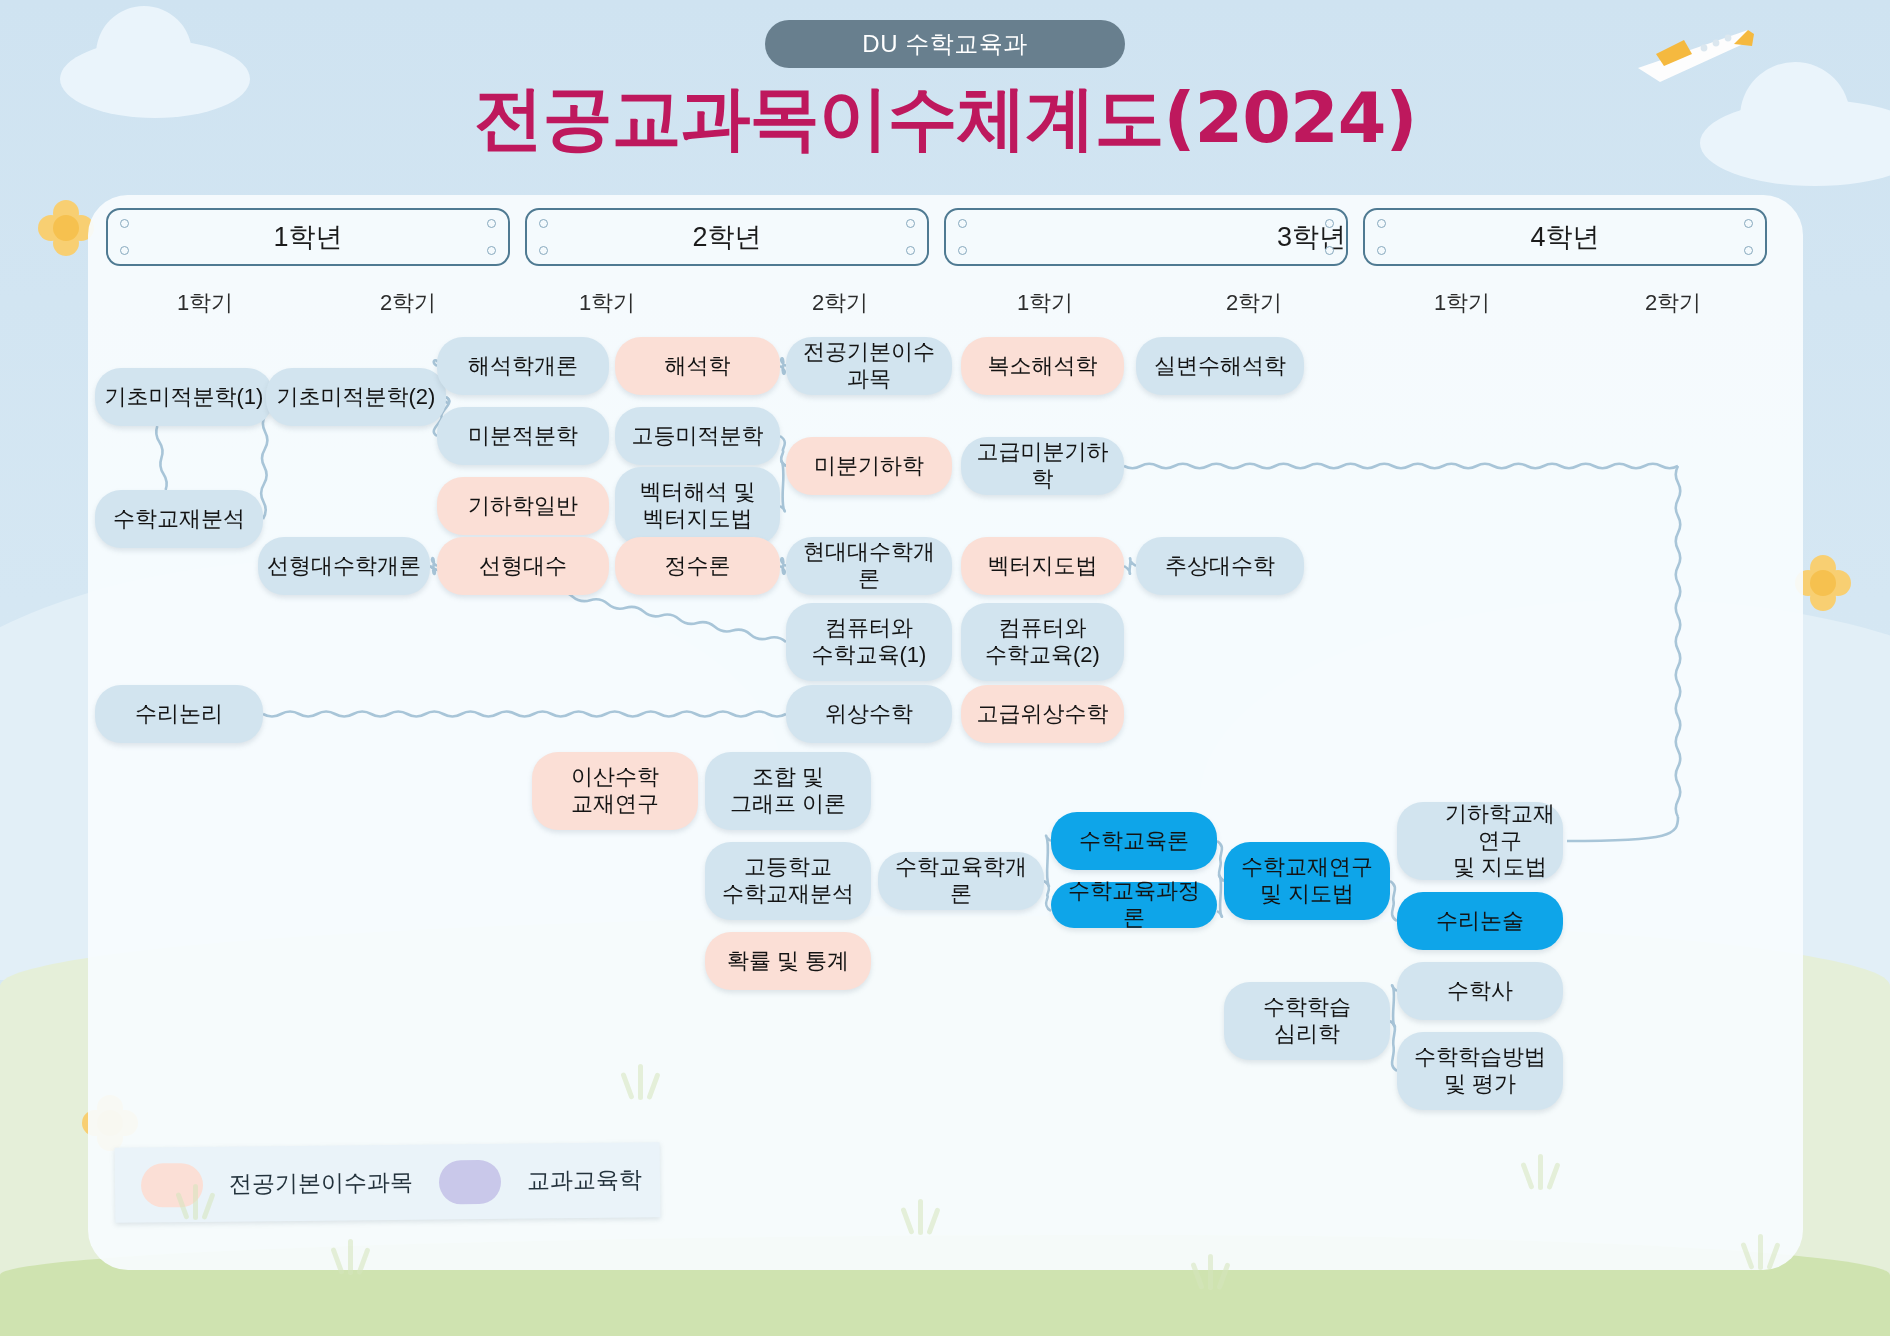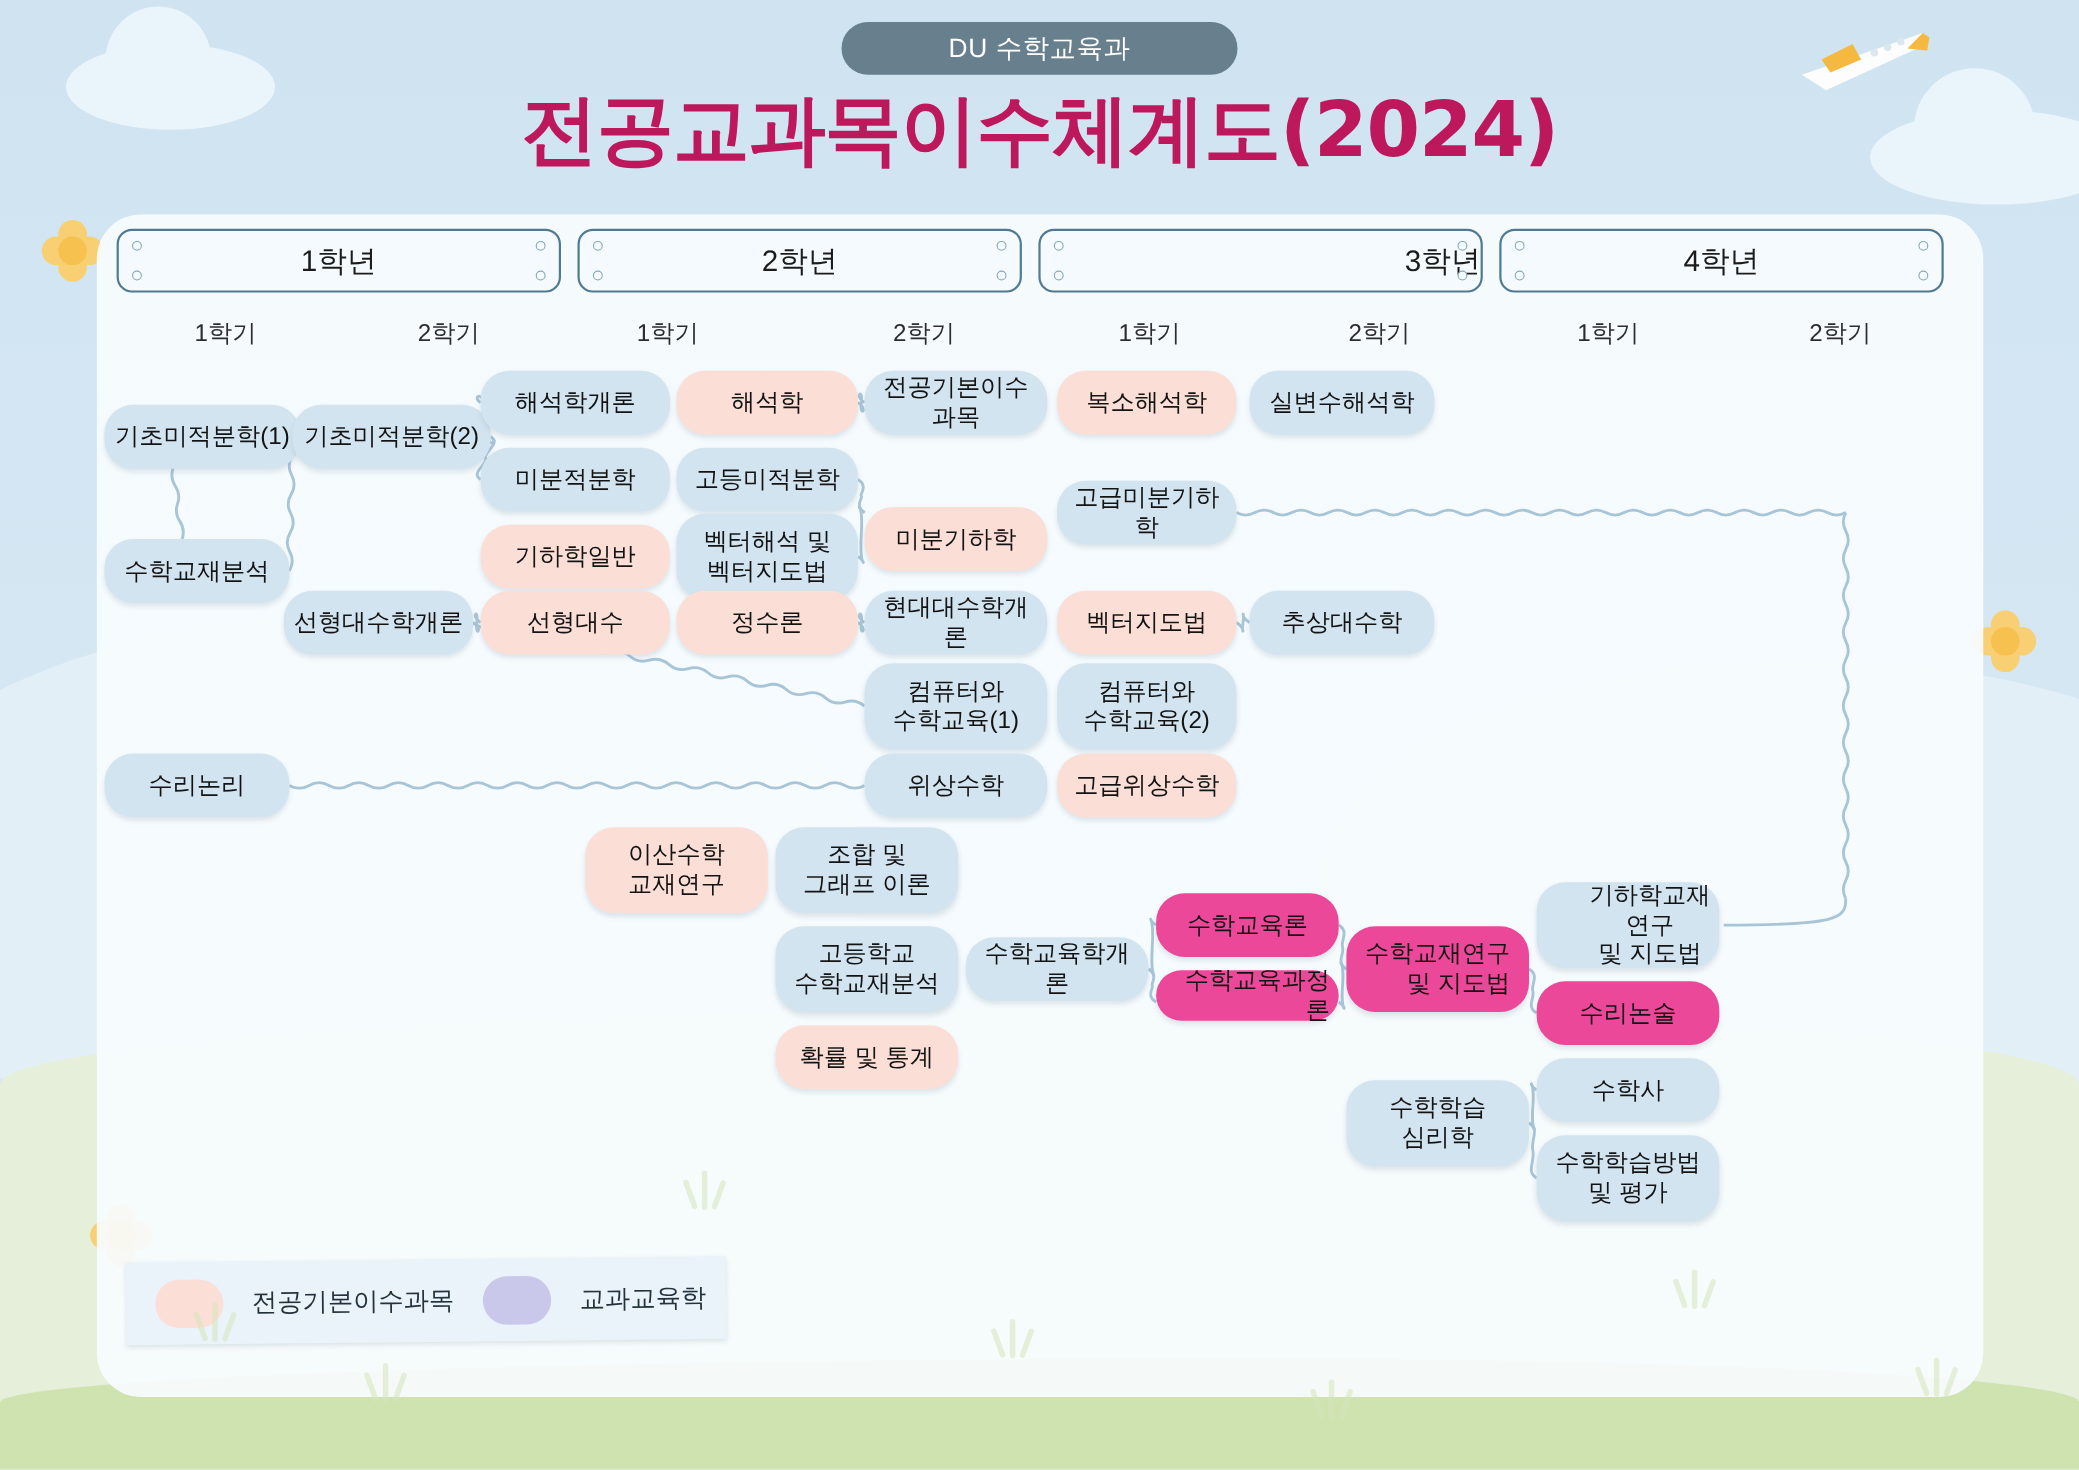--- a/index.html
+++ b/index.html
@@ -96,21 +96,21 @@
     position:absolute;
     border-radius:26px;
     display:flex; align-items:center; justify-content:center;
     text-align:center;
     font-size:22px; color:#131313; line-height:1.22;
     padding:4px 8px;
     box-shadow: 0 3px 5px rgba(120,140,155,.20);
   }
   .node.blue   { background:#d2e4ef; }
   .node.pink   { background:#fbdfd6; }
-  .node.purple { background:#ec4899;text-align:right; }
+  .node.purple { background:#0ea5e9; }
 
   
   #legend {
     position:absolute; left:115px; top:1145px; width:545px; height:75px;
     background:#eaf3f9;
     box-shadow: 0 2px 5px rgba(120,140,155,.22);
     display:flex; align-items:center; gap:26px; padding-left:26px;
     transform: rotate(-0.6deg);
   }
   .legend-chip { width:62px; height:44px; border-radius:22px; }
@@ -255,21 +255,21 @@
     </div>
     <div class="node blue" style="left: 1136px; top: 337px; width: 168px; height: 58px;">
       <span style="white-space: pre-line;">실변수해석학</span>
     </div>
     <div class="node blue" style="left: 437px; top: 407px; width: 172px; height: 58px;">
       <span style="white-space: pre-line;">미분적분학</span>
     </div>
     <div class="node blue" style="left: 615px; top: 407px; width: 165px; height: 58px;">
       <span style="white-space: pre-line;">고등미적분학</span>
     </div>
-    <div class="node pink" style="left: 786px; top: 437px; width: 166px; height: 58px; margin-top: 24px;">
+    <div class="node pink" style="left: 786px; top: 437px; width: 166px; height: 58px;">
       <span style="white-space: pre-line;">미분기하학</span>
     </div>
     <div class="node blue" style="left: 961px; top: 437px; width: 163px; height: 58px;">
       <span style="white-space: pre-line;">고급미분기하학</span>
     </div>
     <div class="node pink" style="left: 437px; top: 477px; width: 172px; height: 58px;">
       <span style="white-space: pre-line;">기하학일반</span>
     </div>
     <div class="node blue" style="left: 615px; top: 467px; width: 165px; height: 78px;">
       <span style="white-space: pre-line;">벡터해석 및

